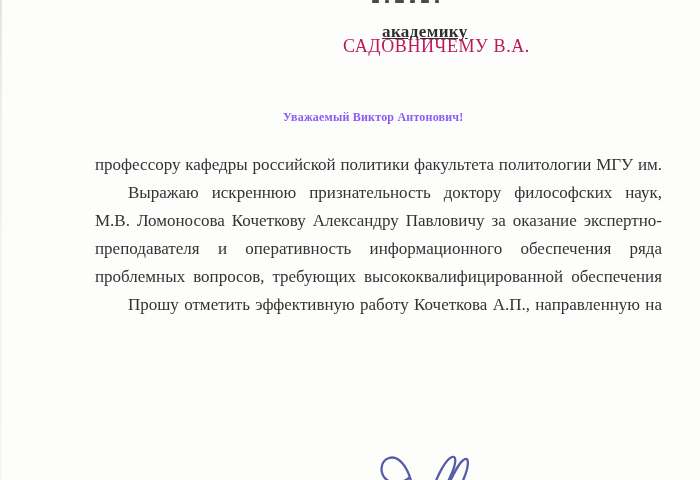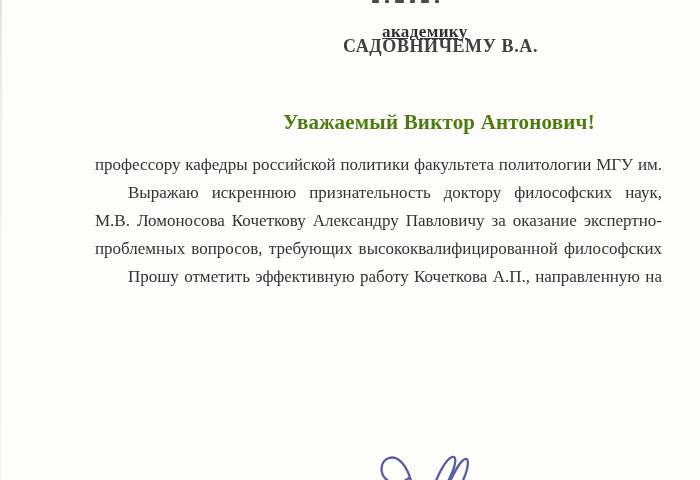--- a/index.html
+++ b/index.html
@@ -28,27 +28,27 @@
   }
 
   .addr-role {
     position: absolute; left: 382px; top: 22px;
     font-size: 17px; font-weight: bold; letter-spacing: .4px;
     color: #303030;
     text-decoration: underline;
   }
   .addr-name {
     position: absolute; left: 343px; top: 36px;
-    font-size: 18px; font-weight: bold; letter-spacing: .6px;
-    color: #404040;
+    font-size: 18px; font-weight: normal; letter-spacing: .6px;
+    color: #be185d;
   }
   .salutation {
     position: absolute; left: 283px; top: 110px;
-    font-size: 21px; font-weight: bold; letter-spacing: .2px;
-    color: #4d7c0f;
+    font-size: 12px; font-weight: bold; letter-spacing: .2px;
+    color: #8b5cf6;
   }
 
   .body-text {
     position: absolute; left: 95px; top: 151px; width: 567px;
     font-size: 17px; line-height: 28px; color: #333;
   }
   .body-text .line {
     text-align: justify;
     text-align-last: justify;
     white-space: normal;
@@ -75,21 +75,22 @@
   <div class="addr-role">академику</div>
 
   <div class="addr-name">САДОВНИЧЕМУ В.А.</div>
 
   <div class="salutation">Уважаемый Виктор Антонович!</div>
 
   <div class="body-text" id="body-text">
       <div class="line">профессору кафедры российской политики факультета политологии МГУ им.</div>
       <div class="line first">Выражаю искреннюю признательность доктору философских наук,</div>
       <div class="line">М.В. Ломоносова Кочеткову Александру Павловичу за оказание экспертно-</div>
-      <div class="line">проблемных вопросов, требующих высококвалифицированной  философских</div>
+      <div class="line">преподавателя  и  оперативность  информационного  обеспечения  ряда</div>
+      <div class="line">проблемных вопросов, требующих высококвалифицированной  обеспечения</div>
       <div class="line first">Прошу отметить эффективную работу Кочеткова А.П., направленную на</div>
     </div>
 
   <svg class="signature-svg" viewBox="0 0 115 42">
     <g fill="none" stroke="#585ca6" stroke-width="2.3" stroke-linecap="round" id="sig-group">
       <path d="M 44,36 C 40,17 30,6 21,9 C 12,12 11,25 19,31 C 25,35 35,34 41,29"></path>
       <path d="M 64,42 C 70,25 78,10 84,8 C 89,6.5 88,15 83,26 L 76,42"></path>
       <path d="M 78,42 C 84,27 92,12 97,10 C 101,8.5 101,17 96,29 L 91,42"></path>
     </g>
   </svg>

